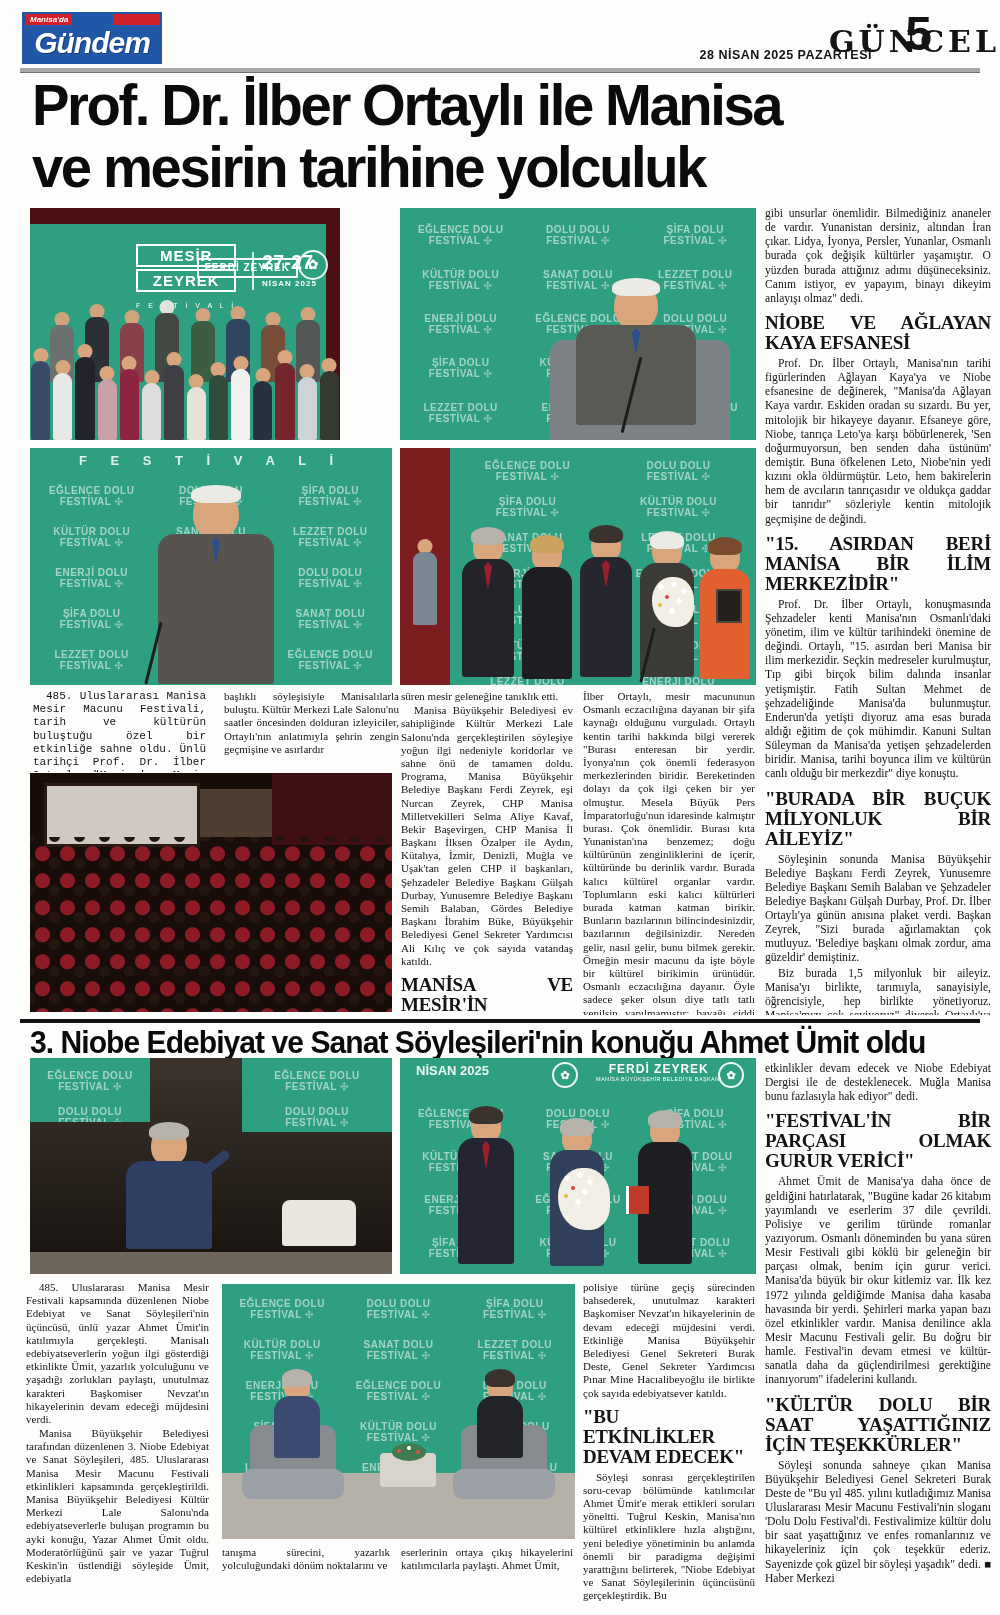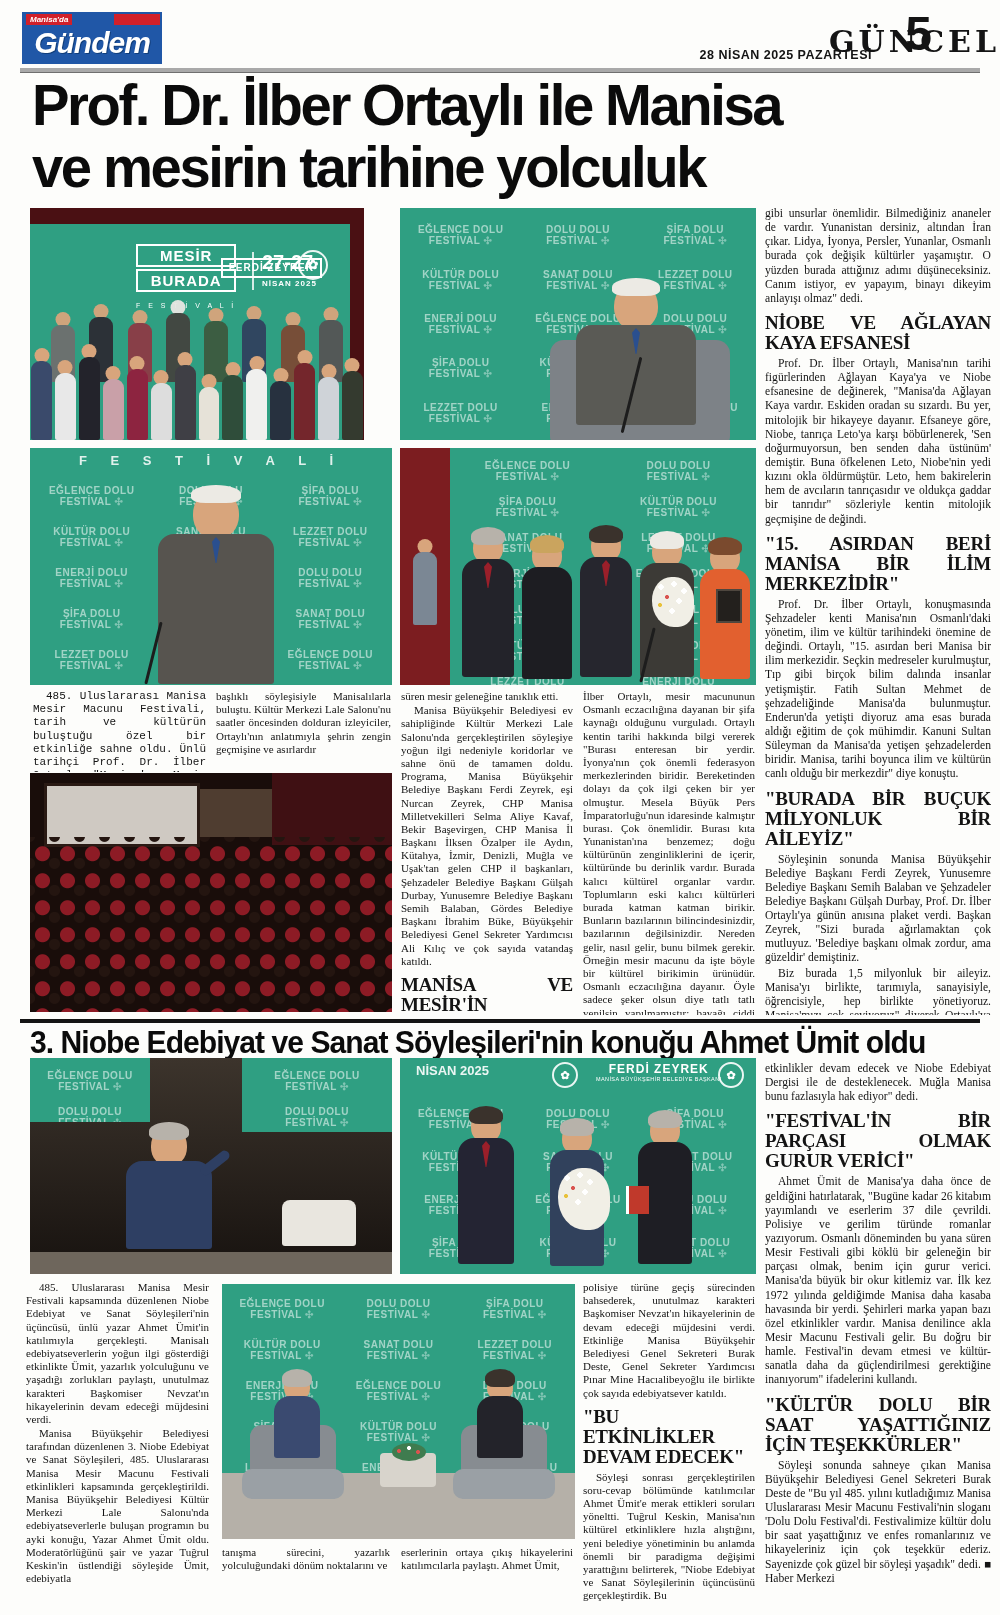--- a/index.html
+++ b/index.html
@@ -30,34 +30,34 @@
              transform:scaleX(.97);transform-origin:left top;color:#0b0b0b;}
 
   
   .col{position:absolute;overflow:hidden;text-align:justify;font-size:11px;line-height:1.2;}
   .col p{margin:0 0 1px 0;text-indent:13px;}
   .col p.noindent{text-indent:0;}
   .subhead{font:700 19px/20px "Liberation Serif",serif;margin:7px 0 4px 0;text-indent:0;letter-spacing:-.3px;}
   .col-wide{font-size:11.6px;line-height:1.22;}
 
   .a1col1{left:33px;top:690px;width:173px;height:82px;font-family:Liberation Mono, monospace;}
-  .a1col2{left:216px;top:690px;width:175px;height:82px;}
+  .a1col2{left:224px;top:690px;width:175px;height:82px;}
   .a1col3{left:401px;top:690px;width:172px;height:325px;}
   .a1col4{left:583px;top:690px;width:172px;height:325px;}
   .a1col5{left:765px;top:207px;width:226px;height:808px;}
 
   .a2col1{left:26px;top:1281px;width:183px;height:332px;}
   .a2col2{left:222px;top:1546px;width:168px;height:62px;}
   .a2col3{left:401px;top:1546px;width:172px;height:62px;}
   .a2col4{left:583px;top:1281px;width:172px;height:332px;}
   .a2col5{left:765px;top:1062px;width:226px;height:550px;}
 
   
   .photo{position:absolute;overflow:hidden;background:#2f9f82;}
-  .photoA{left:30px;top:208px;width:334px;height:232px;text-decoration:underline;}
+  .photoA{left:30px;top:208px;width:310px;height:232px;text-decoration:underline;}
   .photoB{left:400px;top:208px;width:356px;height:232px;}
   .photoC{left:30px;top:448px;width:362px;height:237px;}
   .photoD{left:400px;top:448px;width:356px;height:237px;}
   .photoE{left:30px;top:773px;width:362px;height:239px;background:#190d0a;}
   .photoF{left:30px;top:1058px;width:362px;height:216px;background:linear-gradient(#3c342c,#17120f);}
   .photoG{left:400px;top:1058px;width:356px;height:216px;}
   .photoH{left:222px;top:1284px;width:353px;height:255px;}
 
   .pattern{position:absolute;inset:0;display:flex;flex-wrap:wrap;gap:14px 20px;align-content:space-around;
            justify-content:space-around;padding:12px;overflow:hidden;
@@ -172,21 +172,21 @@
     <div>Prof. Dr. İlber Ortaylı ile Manisa</div>
     <div>ve mesirin tarihine yolculuk</div>
   </div>
 
   <figure class="photo photoA" style="margin:0;">
     <div class="curtainA-top"></div>
     <div class="curtainA-right"></div>
     <div class="bannerA">
       <div class="mesir-logo">
         <span class="bx">MESİR</span>
-        <span class="bx">BURADA</span>
+        <span class="bx">ZEYREK</span>
         <span class="mesir-sub">F E S T İ V A L İ</span>
       </div>
       <div class="datesA">
         <b>27-27</b>
         <small>NİSAN 2025</small>
       </div>
       <span class="ringlogo" style="left:258px;top:26px;">✿</span>
       <div class="mayorA">
         <div class="nm">FERDİ ZEYREK</div>
       </div>

